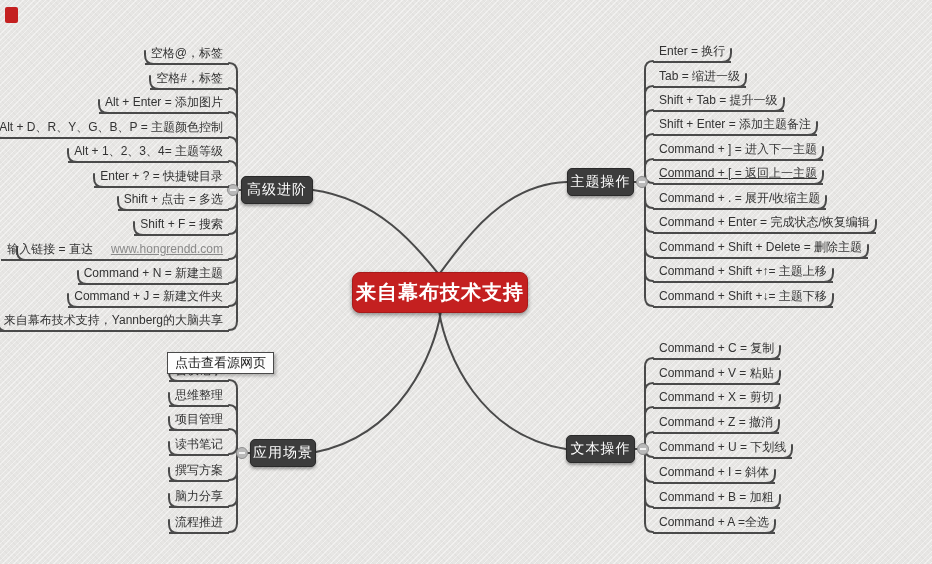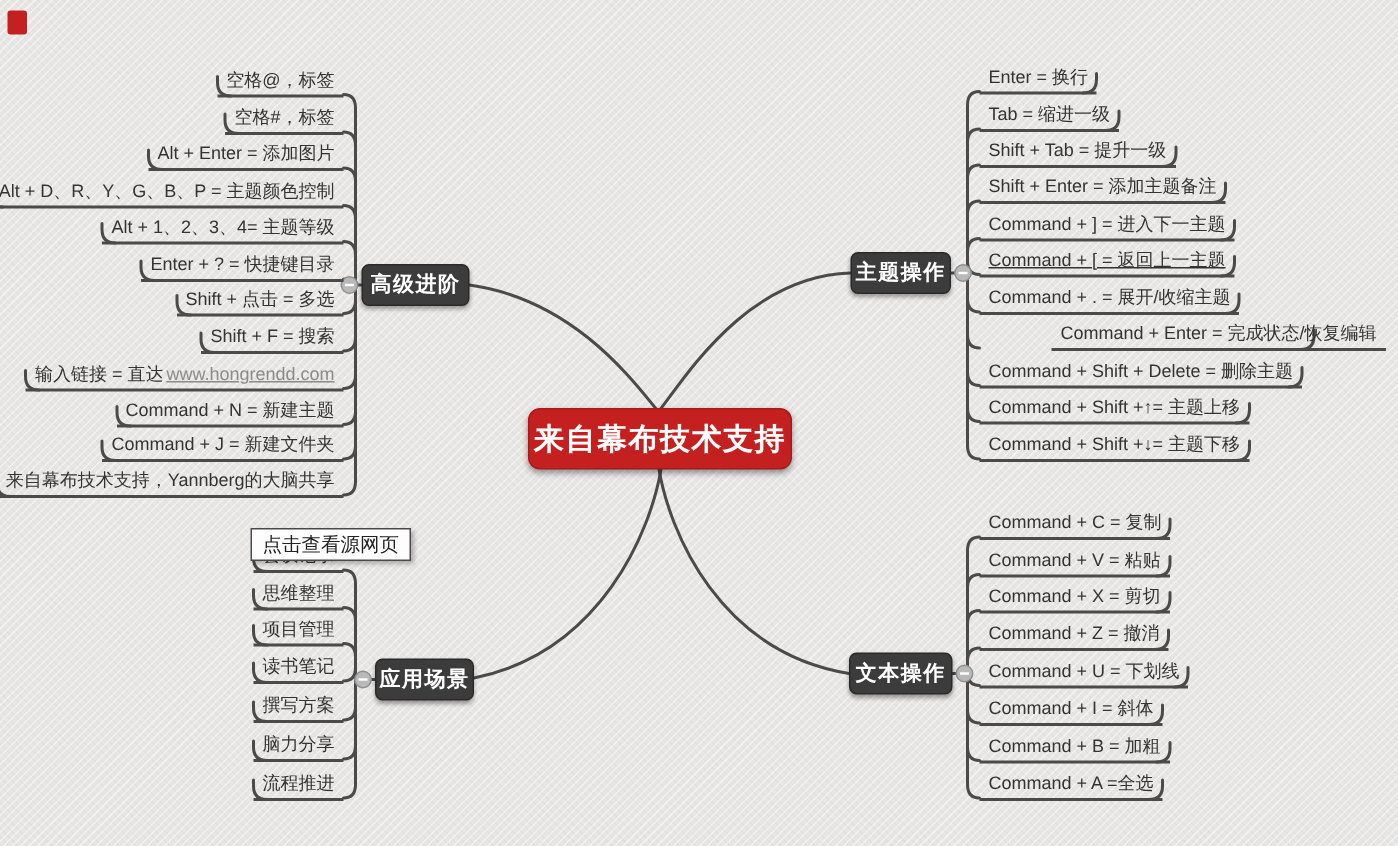--- a/index.html
+++ b/index.html
@@ -10,24 +10,24 @@
       repeating-linear-gradient(135deg, rgba(255,255,255,.45) 0 1px, transparent 1px 4px),
       repeating-linear-gradient(45deg, rgba(0,0,0,.025) 0 1px, transparent 1px 4px);
     font-family:"Liberation Sans","DejaVu Sans",sans-serif;
   }
   #links{position:absolute;left:0;top:0;width:932px;height:564px;z-index:0;}
   .leaf{
     position:absolute;z-index:1;white-space:nowrap;
     font-size:12px;line-height:15px;color:#333;
     padding:2px 6px;border-bottom:2px solid #4a4a4a;
   }
-  .leaf .link{color:#8a8a8a;text-decoration:underline;margin-left:2px;}
+  .leaf .link{color:#8a8a8a;text-decoration:underline;margin-left:18px;}
   .bnode{
     position:absolute;z-index:2;display:flex;align-items:center;justify-content:center;
-    background:#3c3c3c;color:#fff;font-size:14px;font-weight:bold;letter-spacing:1px;
+    background:#3c3c3c;color:#fff;font-size:14px;font-weight:normal;letter-spacing:1px;
     border-radius:5px;border:1px solid #2a2a2a;box-sizing:border-box;
     box-shadow:0 2px 3px rgba(0,0,0,.35);white-space:nowrap;
   }
   .center-node{
     position:absolute;left:352px;top:272px;width:176px;height:41px;z-index:2;
     display:flex;align-items:center;justify-content:center;
     background:#c42020;border:1px solid #a81a1a;box-sizing:border-box;border-radius:8px;
     color:#fff;font-size:20px;font-weight:bold;letter-spacing:1px;
     box-shadow:0 2px 4px rgba(0,0,0,.4);white-space:nowrap;
   }
@@ -167,21 +167,21 @@
       <div class="leaf" style="border-bottom-color: rgb(74, 74, 74); top: 287px; right: 703px;">Command + J = 新建文件夹</div>
       <div class="leaf" style="border-bottom-color: rgb(74, 74, 74); top: 311px; right: 703px;">来自幕布技术支持，Yannberg的大脑共享</div>
       <div class="bnode" style="left: 567px; top: 168px; width: 67px; height: 28px; background: rgb(60, 60, 60);">主题操作</div>
       <div class="leaf" style="border-bottom-color: rgb(74, 74, 74); top: 42px; left: 653px;">Enter = 换行</div>
       <div class="leaf" style="border-bottom-color: rgb(74, 74, 74); top: 67px; left: 653px;">Tab = 缩进一级</div>
       <div class="leaf" style="border-bottom-color: rgb(74, 74, 74); top: 91px; left: 653px;">Shift + Tab = 提升一级</div>
       <div class="leaf" style="border-bottom-color: rgb(74, 74, 74); top: 115px; left: 653px;">Shift + Enter = 添加主题备注</div>
       <div class="leaf" style="border-bottom-color: rgb(74, 74, 74); top: 140px; left: 653px;">Command + ] = 进入下一主题</div>
       <div class="leaf" style="border-bottom-color: rgb(74, 74, 74); top: 164px; left: 653px; text-decoration: underline;">Command + [ = 返回上一主题</div>
       <div class="leaf" style="border-bottom-color: rgb(74, 74, 74); top: 189px; left: 653px;">Command + . = 展开/收缩主题</div>
-      <div class="leaf" style="border-bottom-color: rgb(74, 74, 74); top: 213px; left: 653px; margin-left: 48px;">Command + Enter = 完成状态/恢复编辑</div>
+      <div class="leaf" style="border-bottom-color: rgb(74, 74, 74); top: 213px; left: 653px;">Command + Enter = 完成状态/恢复编辑</div>
       <div class="leaf" style="border-bottom-color: rgb(74, 74, 74); top: 238px; left: 653px;">Command + Shift + Delete = 删除主题</div>
       <div class="leaf" style="border-bottom-color: rgb(74, 74, 74); top: 262px; left: 653px;">Command + Shift +↑= 主题上移</div>
       <div class="leaf" style="border-bottom-color: rgb(74, 74, 74); top: 287px; left: 653px;">Command + Shift +↓= 主题下移</div>
       <div class="bnode" style="left: 250px; top: 439px; width: 66px; height: 28px; background: rgb(60, 60, 60);">应用场景</div>
       <div class="leaf" style="border-bottom-color: rgb(74, 74, 74); top: 361px; right: 703px;">会议记录</div>
       <div class="leaf" style="border-bottom-color: rgb(74, 74, 74); top: 386px; right: 703px;">思维整理</div>
       <div class="leaf" style="border-bottom-color: rgb(74, 74, 74); top: 410px; right: 703px;">项目管理</div>
       <div class="leaf" style="border-bottom-color: rgb(74, 74, 74); top: 435px; right: 703px;">读书笔记</div>
       <div class="leaf" style="border-bottom-color: rgb(74, 74, 74); top: 461px; right: 703px;">撰写方案</div>
       <div class="leaf" style="border-bottom-color: rgb(74, 74, 74); top: 487px; right: 703px;">脑力分享</div>

